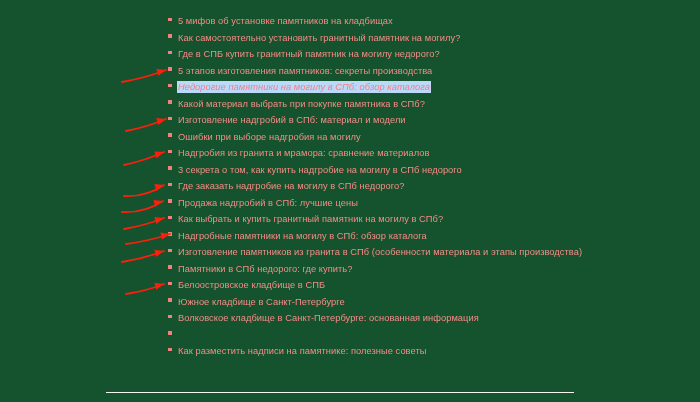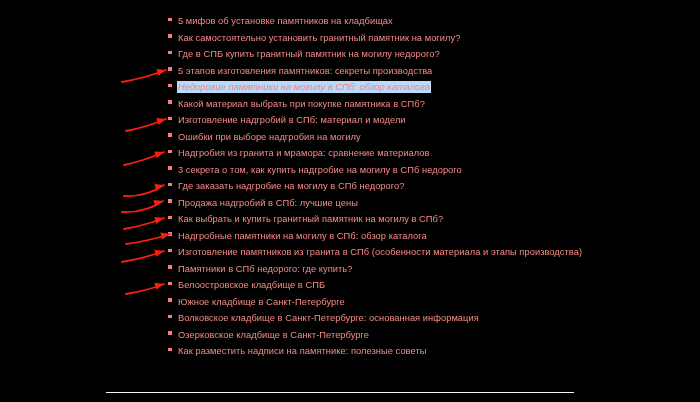--- a/index.html
+++ b/index.html
@@ -12,21 +12,21 @@
     height: 402px;
     position: relative;
     overflow: hidden;
     font-family: "Liberation Sans", sans-serif;
     -webkit-font-smoothing: antialiased;
   }
 
   #page {
     position: absolute;
     inset: 0;
-    background: #000000;
+    background: #14532d;
   }
 
   
   #link-list {
     position: absolute;
     left: 162px;
     top: 11px;
     margin: 0;
     padding: 0;
     list-style: none;
@@ -105,21 +105,21 @@
       <li class="list-item"><span class="bullet"></span><a class="item-link">3 секрета о том, как купить надгробие на могилу в СПб недорого</a></li>
       <li class="list-item"><span class="bullet"></span><a class="item-link">Где заказать надгробие на могилу в СПб недорого?</a></li>
       <li class="list-item"><span class="bullet"></span><a class="item-link">Продажа надгробий в СПб: лучшие цены</a></li>
       <li class="list-item"><span class="bullet"></span><a class="item-link">Как выбрать и купить гранитный памятник на могилу в СПб?</a></li>
       <li class="list-item"><span class="bullet"></span><a class="item-link">Надгробные памятники на могилу в СПб: обзор каталога</a></li>
       <li class="list-item"><span class="bullet"></span><a class="item-link">Изготовление памятников из гранита в СПб (особенности материала и этапы производства)</a></li>
       <li class="list-item"><span class="bullet"></span><a class="item-link">Памятники в СПб недорого: где купить?</a></li>
       <li class="list-item"><span class="bullet"></span><a class="item-link">Белоостровское кладбище в СПБ</a></li>
       <li class="list-item"><span class="bullet"></span><a class="item-link">Южное кладбище в Санкт-Петербурге</a></li>
       <li class="list-item"><span class="bullet"></span><a class="item-link">Волковское кладбище в Санкт-Петербурге: основанная информация</a></li>
-      <li class="list-item"><span class="bullet"></span><a class="item-link">Озерковское кладбище в Санкт-Петербурге</a></li>
+      <li class="list-item"><span class="bullet"></span></li>
       <li class="list-item"><span class="bullet"></span><a class="item-link">Как разместить надписи на памятнике: полезные советы</a></li>
     </ul>
 
   <svg id="annotation-layer" viewBox="0 0 700 402" width="700" height="402" xmlns="http://www.w3.org/2000/svg">
       <g>
         <path d="M 122 82 Q 144.6 78.1 166 70" fill="none" stroke="#fb1f0d" stroke-width="1.8" stroke-linecap="round"></path>
         <path d="M 166 70 L 158.3 75.8 L 156.4 68.9 Z" fill="#fb1f0d"></path>
       </g>
       <g>
         <path d="M 126 131 Q 146.6 127.1 166 119" fill="none" stroke="#fb1f0d" stroke-width="1.8" stroke-linecap="round"></path>

